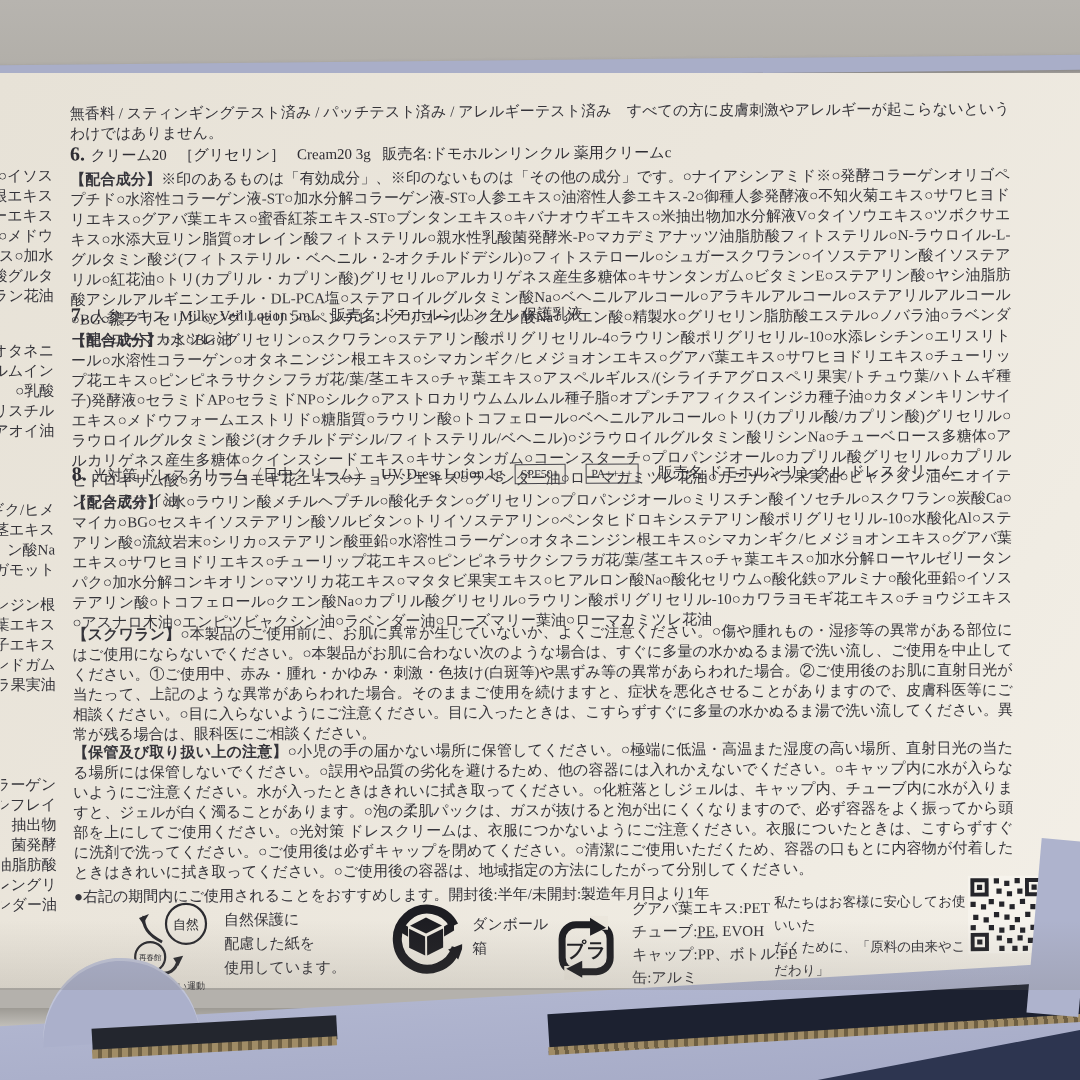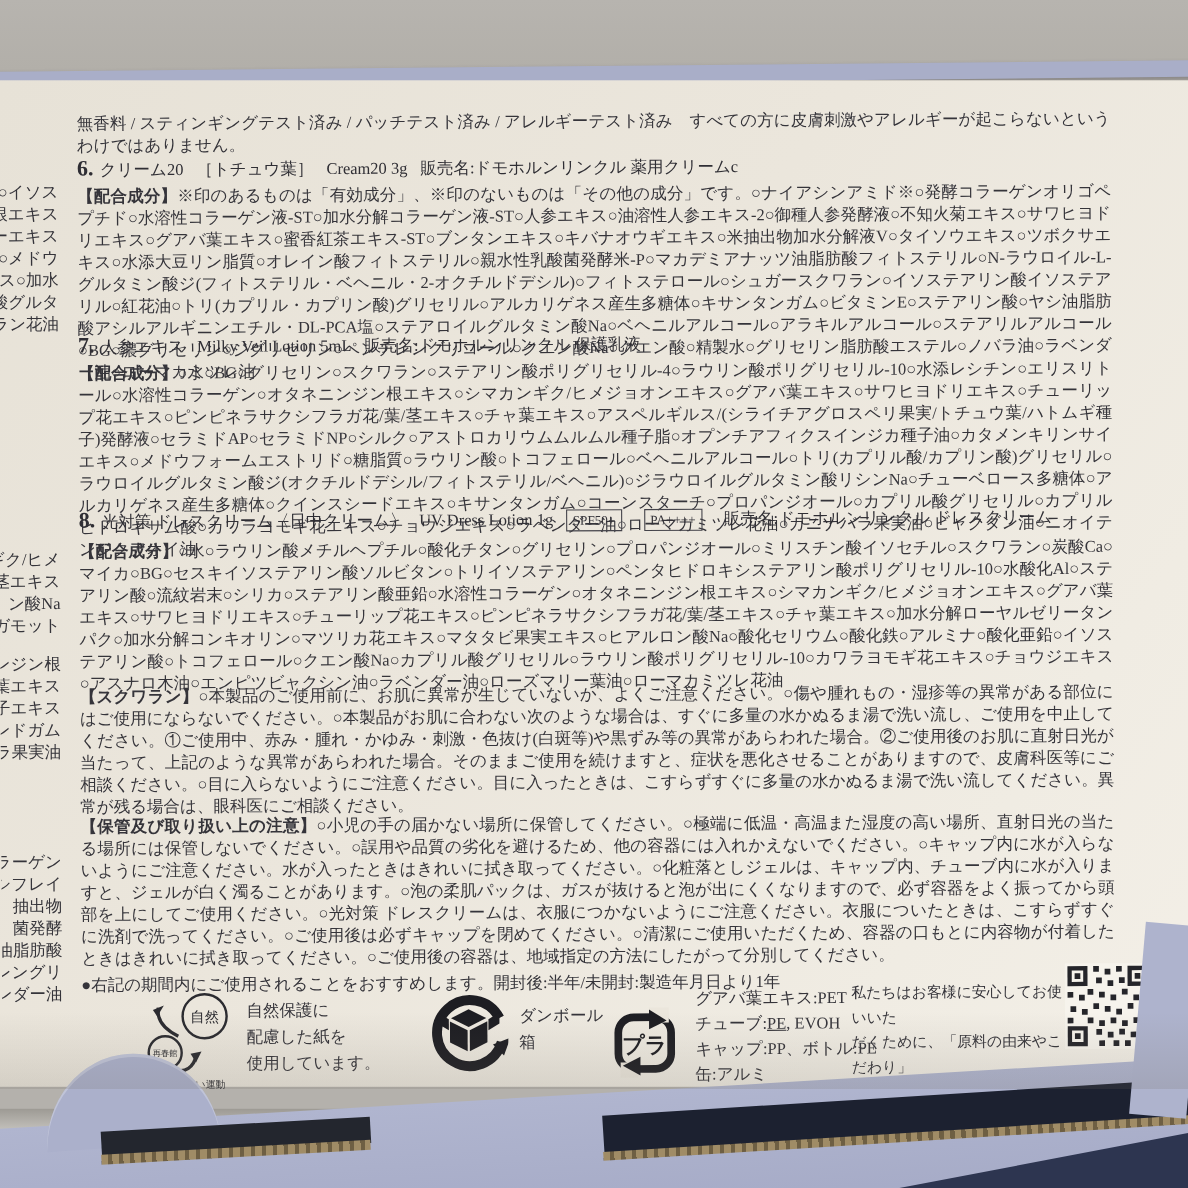--- a/index.html
+++ b/index.html
@@ -83,20 +83,37 @@
       <div class="frag">
           <span>ス○加水</span>
         </div>
       <div class="frag">
           <span>酸グルタ</span>
         </div>
       <div class="frag">
           <span>ラン花油</span>
         </div>
     </div>
+    <div class="frag-col" style="top:338px;height:102px;">
+      <div class="frag">
+          <span>オタネニ</span>
+        </div>
+      <div class="frag">
+          <span>ルムイン</span>
+        </div>
+      <div class="frag">
+          <span>○乳酸</span>
+        </div>
+      <div class="frag">
+          <span>リスチル</span>
+        </div>
+      <div class="frag">
+          <span>アオイ油</span>
+        </div>
+    </div>
     <div class="frag-col" style="top:497px;height:82px;">
       <div class="frag">
           <span>ギク/ヒメ</span>
         </div>
       <div class="frag">
           <span>茎エキス</span>
         </div>
       <div class="frag">
           <span>ン酸Na</span>
         </div>
@@ -143,21 +160,21 @@
       <div class="frag">
           <span>ンダー油</span>
         </div>
     </div>
 
     <div class="blk txt" style="top:101px;">無香料 / スティンギングテスト済み / パッチテスト済み / アレルギーテスト済み　すべての方に皮膚刺激やアレルギーが起こらないというわけではありません。</div>
 
     <div class="sec-head" style="top:140px;">
       <span class="sec-num">6.</span>
       <span class="sec-part">クリーム20</span>
-      <span class="sec-part">［トチュウ葉］</span>
+      <span class="sec-part">［グリセリン］</span>
       <span class="sec-part">Cream20  3g</span>
       <span class="sec-part">販売名:ドモホルンリンクル 薬用クリームc</span>
     </div>
     <div class="blk txt" style="top:167px;">
       <span class="blk-label">【配合成分】</span><span>※印のあるものは「有効成分」、※印のないものは「その他の成分」です。○ナイアシンアミド※○発酵コラーゲンオリゴペプチド○水溶性コラーゲン液-ST○加水分解コラーゲン液-ST○人参エキス○油溶性人参エキス-2○御種人参発酵液○不知火菊エキス○サワヒヨドリエキス○グアバ葉エキス○蜜香紅茶エキス-ST○ブンタンエキス○キバナオウギエキス○米抽出物加水分解液V○タイソウエキス○ツボクサエキス○水添大豆リン脂質○オレイン酸フィトステリル○親水性乳酸菌発酵米-P○マカデミアナッツ油脂肪酸フィトステリル○N-ラウロイル-L-グルタミン酸ジ(フィトステリル・ベヘニル・2-オクチルドデシル)○フィトステロール○シュガースクワラン○イソステアリン酸イソステアリル○紅花油○トリ(カプリル・カプリン酸)グリセリル○アルカリゲネス産生多糖体○キサンタンガム○ビタミンE○ステアリン酸○ヤシ油脂肪酸アシルアルギニンエチル・DL-PCA塩○ステアロイルグルタミン酸Na○ベヘニルアルコール○アラキルアルコール○ステアリルアルコール○BG○濃グリセリン○ジグリセリン○ペンチレングリコール○クエン酸Na○クエン酸○精製水○グリセリン脂肪酸エステル○ノバラ油○ラベンダー油○ローマカミツレ油</span>
     </div>
 
     <div class="sec-head" style="top:301px;">
       <span class="sec-num">7.</span>
       <span class="sec-part">人参エキス</span>

